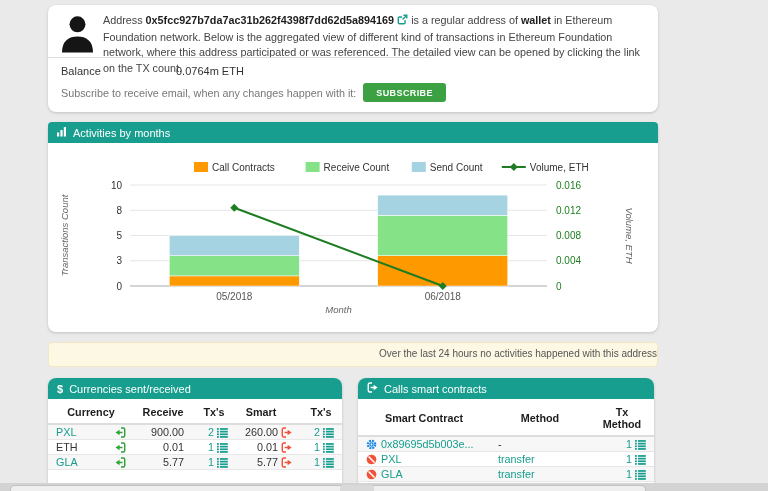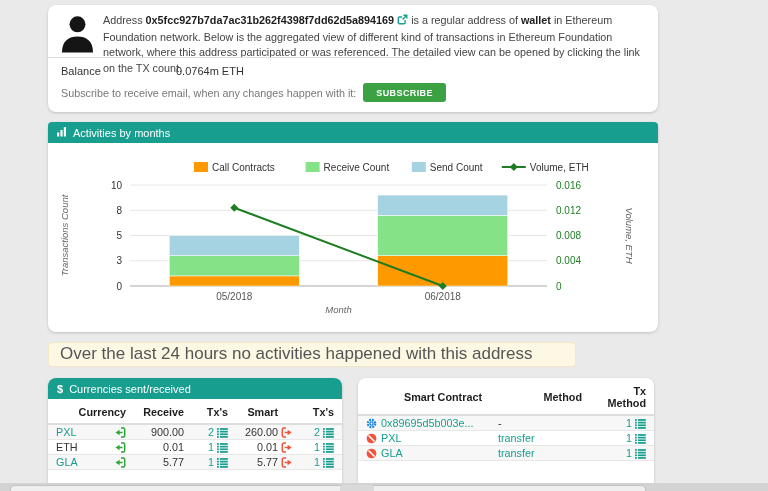--- a/index.html
+++ b/index.html
@@ -16,28 +16,28 @@
   .balance-label{position:absolute;left:13px;top:60px;font-size:11px;color:#333;}
   .balance-value{position:absolute;left:128px;top:60px;font-size:11px;color:#333;}
   .subscribe-row{position:absolute;left:13px;top:78px;font-size:10.8px;color:#777;display:flex;align-items:center;}
   .subscribe-btn{margin-left:7px;background:#3ba143;color:#fff;font-size:9px;font-weight:bold;
                  font-family:"Liberation Sans",sans-serif;padding:5px 13px 4px;border-radius:3px;border:none;
                  letter-spacing:.4px;cursor:pointer;}
   
   .panel-header{height:21px;background:#179e8e;border-radius:4px 4px 0 0;color:#fff;font-size:11px;
                 display:flex;align-items:center;gap:6px;padding-left:9px;}
   .chart-panel{left:48px;top:122px;width:610px;height:210px;}
-  .notice{position:absolute;left:48px;top:342px;width:528px;height:25px;background:#fcf8e3;
-          border:1px solid #f2e7c4;border-radius:4px;box-sizing:border-box;font-size:17px;color:#555;
-          line-height:22px;padding-left:11px;}
+  .notice{position:absolute;left:48px;top:342px;width:610px;height:25px;background:#fcf8e3;
+          border:1px solid #f2e7c4;border-radius:4px;box-sizing:border-box;font-size:10px;color:#555;
+          line-height:22px;padding-left:11px;text-align:right;}
   .bpanel-left{left:48px;top:378px;width:294px;height:113px;overflow:hidden;}
   .bpanel-right{left:358px;top:378px;width:296px;height:113px;overflow:hidden;}
   
   table.tbl{width:100%;border-collapse:collapse;font-size:10.8px;color:#333;table-layout:fixed;}
-  .tbl th{font-weight:bold;color:#1d1d1d;text-align:right;padding:7px 8px 5px;border-bottom:2px solid #ddd;}
+  .tbl th{font-weight:bold;color:#1d1d1d;text-align:center;padding:7px 8px 5px;border-bottom:2px solid #ddd;}
   .tbl td{padding:0 8px;border-bottom:1px solid #e7e7e7;line-height:14px;height:14px;overflow:hidden;white-space:nowrap;}
   .tbl tbody tr:nth-child(odd){background:#f7f7f7;}
   .tr-right{text-align:right;}
   .pr20{padding-right:22px !important;}
   .lnk{color:#179e8e;text-decoration:none;cursor:pointer;}
   .plain{color:#333;}
   .cellflex{display:flex;align-items:center;gap:4px;}
   .cellflex.end{justify-content:flex-end;gap:3px;}
   .cellflex.between{justify-content:space-between;}
   svg text{font-family:"Liberation Sans",sans-serif;}
@@ -351,20 +351,28 @@
                   </svg>
                 </span>
               </div>
             </td>
           </tr>
         </tbody>
     </table>
   </div>
 
   <div class="card bpanel-right">
+    <div class="panel-header">
+      <span><svg width="11" height="11" viewBox="0 0 12 12">
+            <path d="M5.5 1.2 H3 A1.6 1.6 0 0 0 1.4 2.8 v6.4 A1.6 1.6 0 0 0 3 10.8 h2.5" fill="none" stroke="#fff" stroke-width="1.6"></path>
+            <line x1="4" y1="6" x2="8" y2="6" stroke="#fff" stroke-width="1.8"></line>
+            <polygon points="11.6,6 7.2,2.9 7.2,9.1" fill="#fff"></polygon>
+          </svg></span>
+      <span>Calls smart contracts</span>
+    </div>
     <table class="tbl">
       <colgroup>
           <col style="width:132px">
           <col style="width:100px">
           <col style="width:64px">
         </colgroup>
       <thead>
           <tr>
         <th>Smart Contract</th>
         <th>Method</th>

